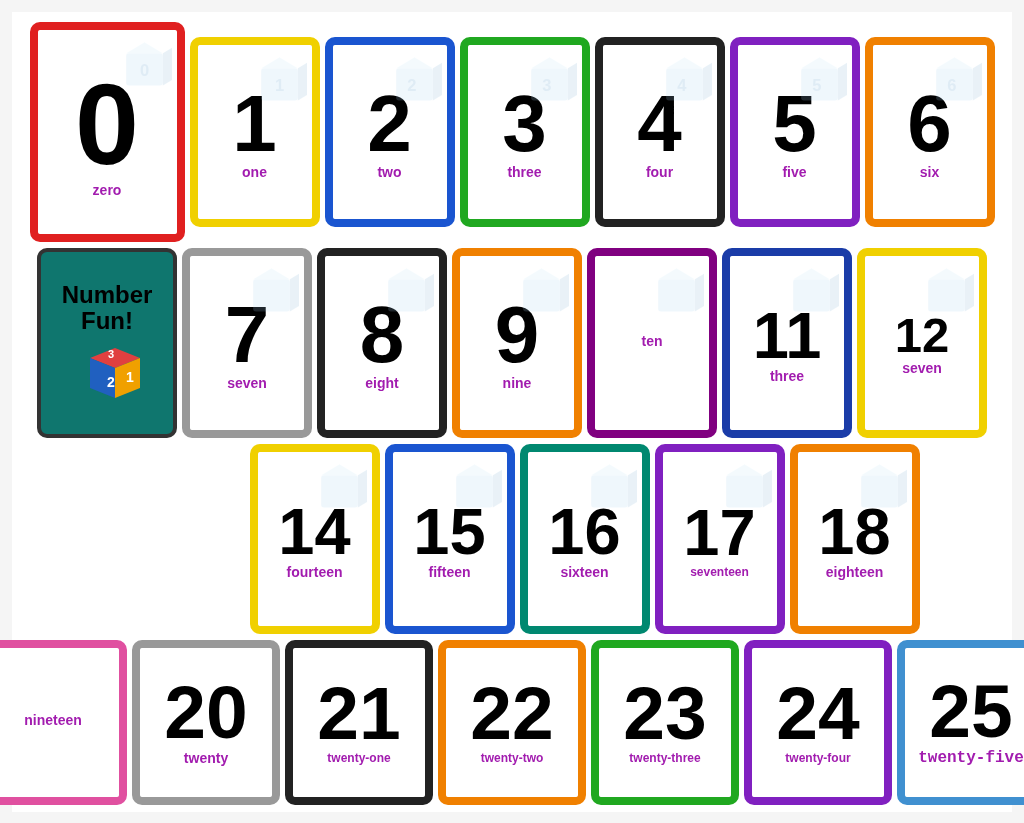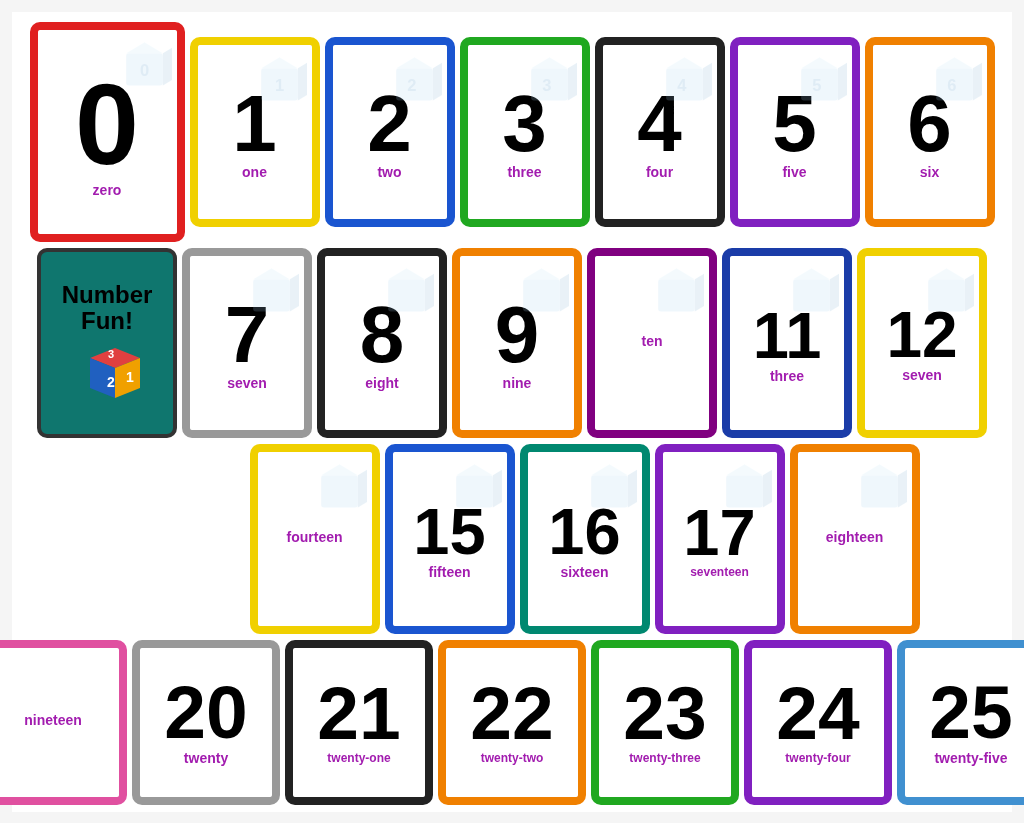--- a/index.html
+++ b/index.html
@@ -286,34 +286,35 @@
         <span class="card-word">three</span>
       </div>
     </div>
     <div class="card card-medium border-yellow">
       <div class="card-inner">
         <svg class="block-bg" viewBox="0 0 60 60">
             <rect x="10" y="20" width="40" height="35" fill="#aad4f0" rx="3"></rect>
             <polygon points="10,20 30,8 50,20" fill="#c8e8f8"></polygon>
             <polygon points="50,20 60,14 60,49 50,55" fill="#88b8d8"></polygon>
           </svg>
-        <span class="card-number" style="font-size:64px;">12</span>
+        <span class="card-number" style="font-size:49px;">12</span>
         <span class="card-word">seven</span>
       </div>
     </div>
   </div>
 
   <div class="row" style="justify-content: center; gap:5px; padding-left: 145px;">
     <div class="card card-medium border-yellow">
       <div class="card-inner">
         <svg class="block-bg" viewBox="0 0 60 60">
             <rect x="10" y="20" width="40" height="35" fill="#aad4f0" rx="3"></rect>
             <polygon points="10,20 30,8 50,20" fill="#c8e8f8"></polygon>
             <polygon points="50,20 60,14 60,49 50,55" fill="#88b8d8"></polygon>
           </svg>
+        <span class="card-number" style="font-size:65px;">14</span>
         <span class="card-word">fourteen</span>
       </div>
     </div>
     <div class="card card-medium border-blue">
       <div class="card-inner">
         <svg class="block-bg" viewBox="0 0 60 60">
             <rect x="10" y="20" width="40" height="35" fill="#aad4f0" rx="3"></rect>
             <polygon points="10,20 30,8 50,20" fill="#c8e8f8"></polygon>
             <polygon points="50,20 60,14 60,49 50,55" fill="#88b8d8"></polygon>
           </svg>
@@ -343,20 +344,21 @@
         <span class="card-word" style="font-size:12px;">seventeen</span>
       </div>
     </div>
     <div class="card card-medium border-orange">
       <div class="card-inner">
         <svg class="block-bg" viewBox="0 0 60 60">
             <rect x="10" y="20" width="40" height="35" fill="#aad4f0" rx="3"></rect>
             <polygon points="10,20 30,8 50,20" fill="#c8e8f8"></polygon>
             <polygon points="50,20 60,14 60,49 50,55" fill="#88b8d8"></polygon>
           </svg>
+        <span class="card-number" style="font-size:65px;">18</span>
         <span class="card-word">eighteen</span>
       </div>
     </div>
   </div>
 
   <div class="row" style="justify-content: center; gap:5px;">
     <div class="card card-bottom" style="border:8px solid #e050a0;">
       <div class="card-inner">
         <span class="card-word">nineteen</span>
       </div>
@@ -387,18 +389,18 @@
     </div>
     <div class="card card-bottom border-purple">
       <div class="card-inner">
         <span class="card-number-btm">24</span>
         <span class="card-word" style="font-size:12px;">twenty-four</span>
       </div>
     </div>
     <div class="card card-bottom" style="border:8px solid #4090d0;">
       <div class="card-inner">
         <span class="card-number-btm">25</span>
-        <span class="card-word" style="font-size:14px;">twenty-five</span>
+        <span class="card-word" style="font-size:16px;font-family:Liberation Mono, monospace;">twenty-five</span>
       </div>
     </div>
   </div>
 
 </div>
 
 </body></html>

